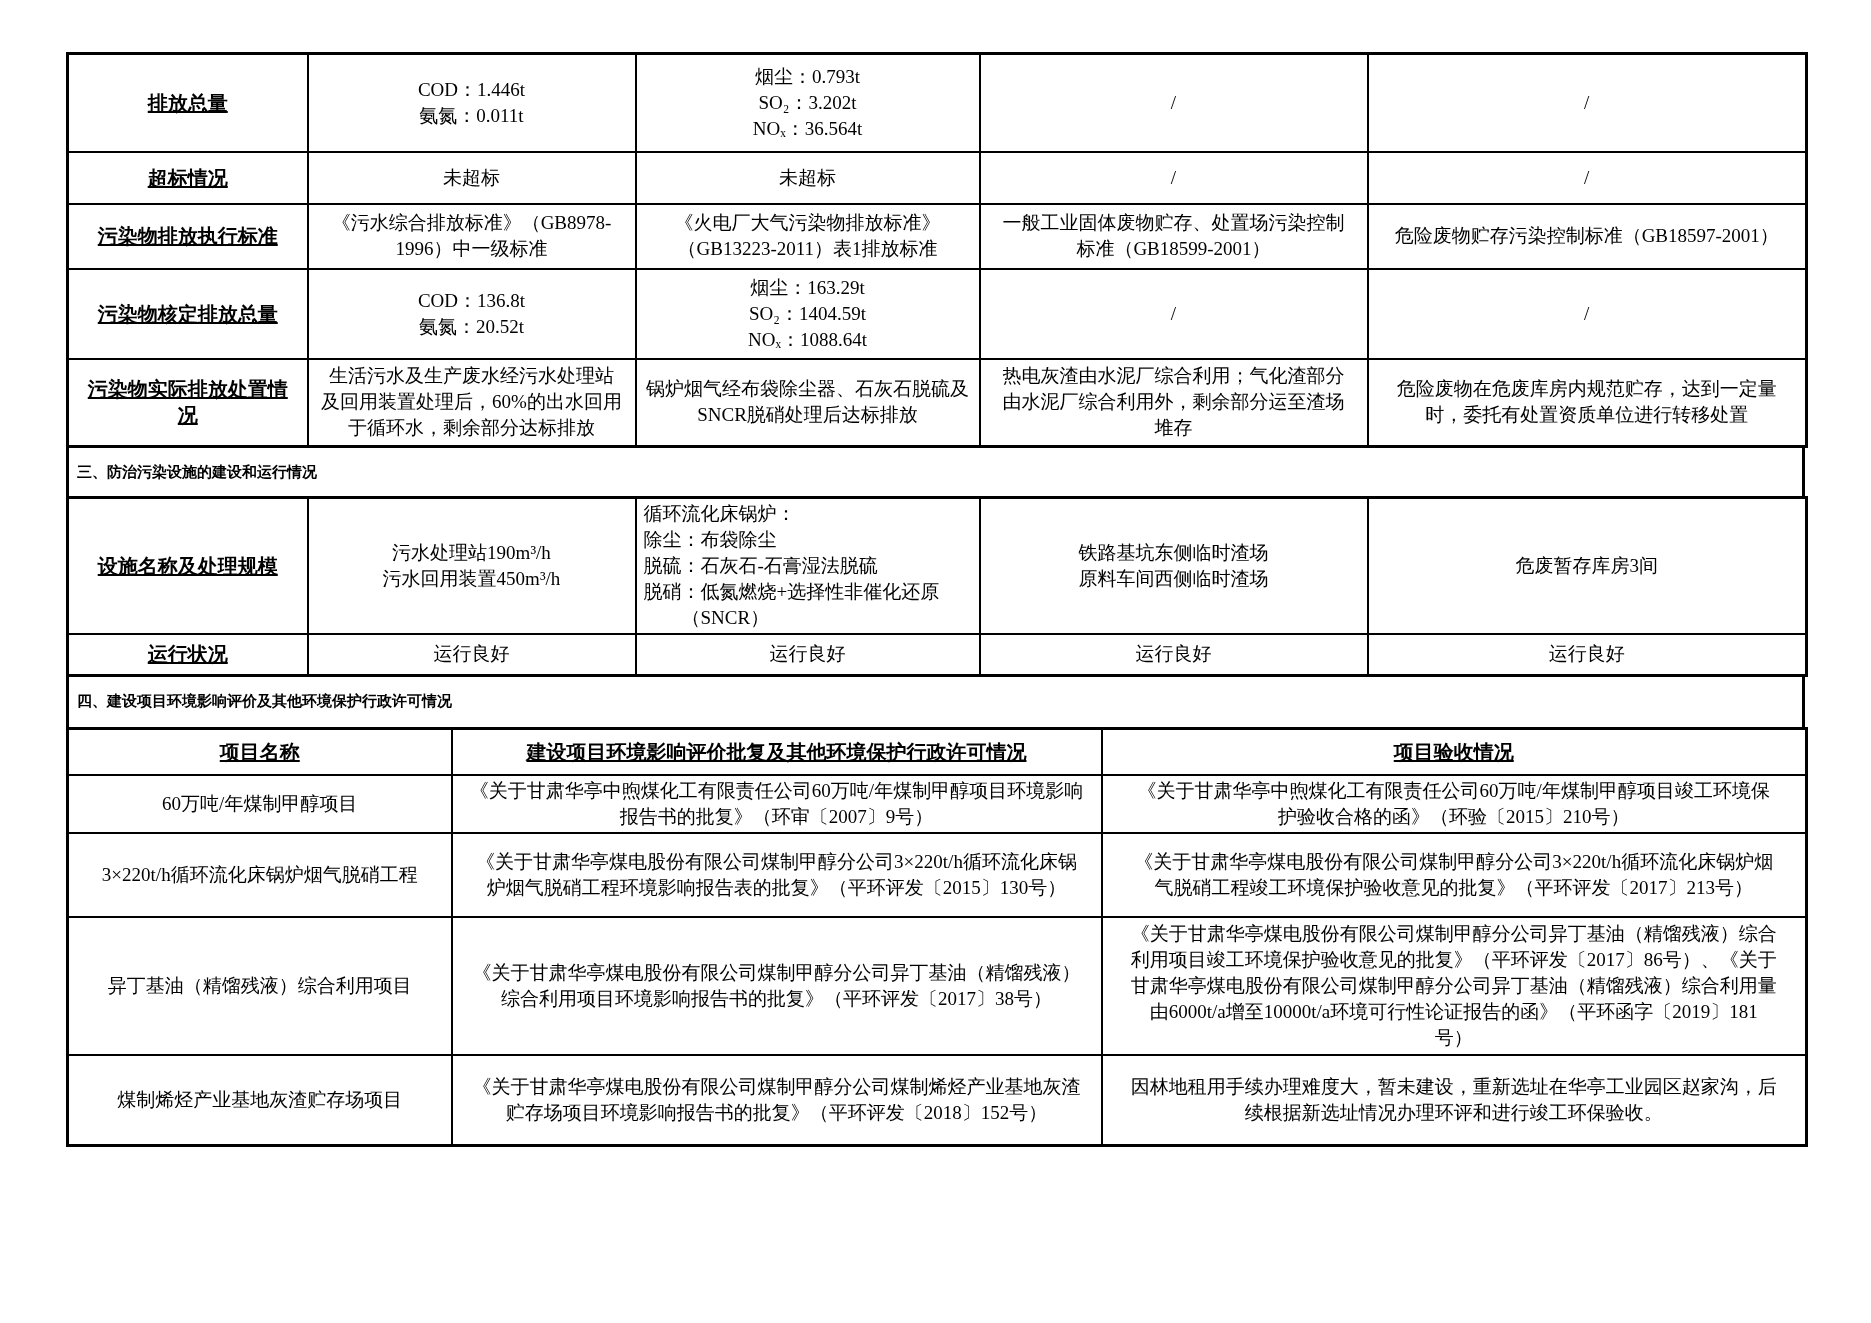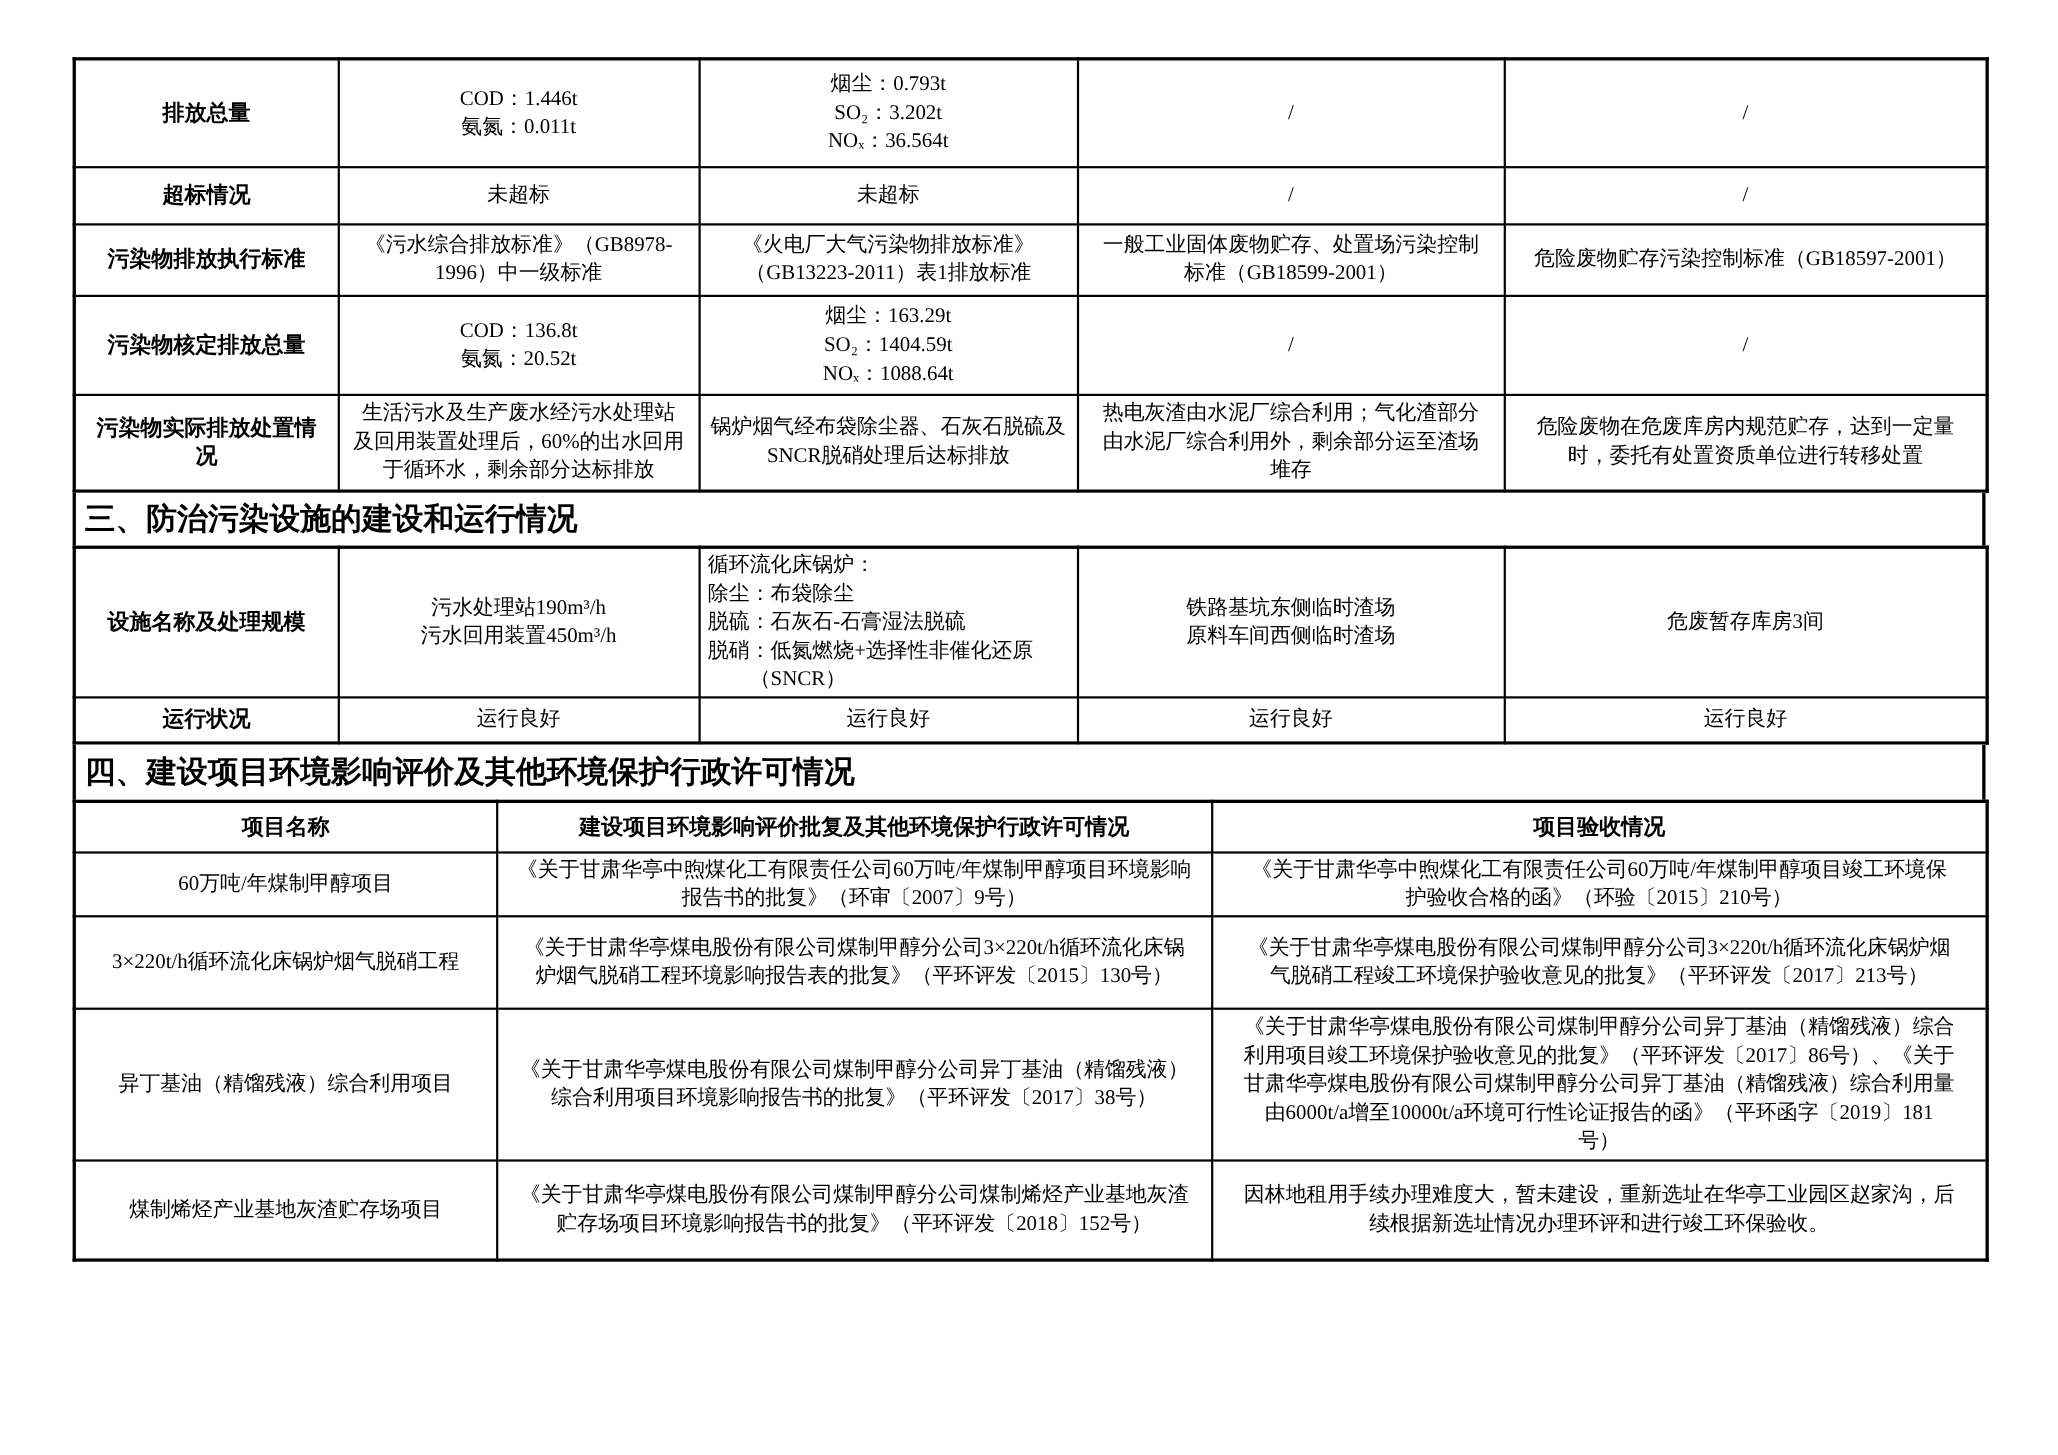--- a/index.html
+++ b/index.html
@@ -34,34 +34,35 @@
     line-height: 26px;
     padding: 2px 7px;
     white-space: pre-line;
     box-sizing: border-box;
     overflow: hidden;
     font-weight: normal;
   }
   .lbl, th {
     font-weight: bold;
     font-size: 20px;
+    text-decoration: underline;
   }
   .left {
     text-align: left;
     border-radius: 10px;
   }
   .band {
     box-sizing: border-box;
     border-left: 3px solid #000;
     border-right: 3px solid #000;
     display: flex;
     align-items: center;
     padding: 4px 8px;
     font-weight: bold;
-    font-size: 28px;
+    font-size: 15px;
     background: #fff;
   }
   .band3 { height: 48px; }
   .band4 { height: 50px; }
 </style>
 </head>
 <body>
 
 <div class="doc">
 

